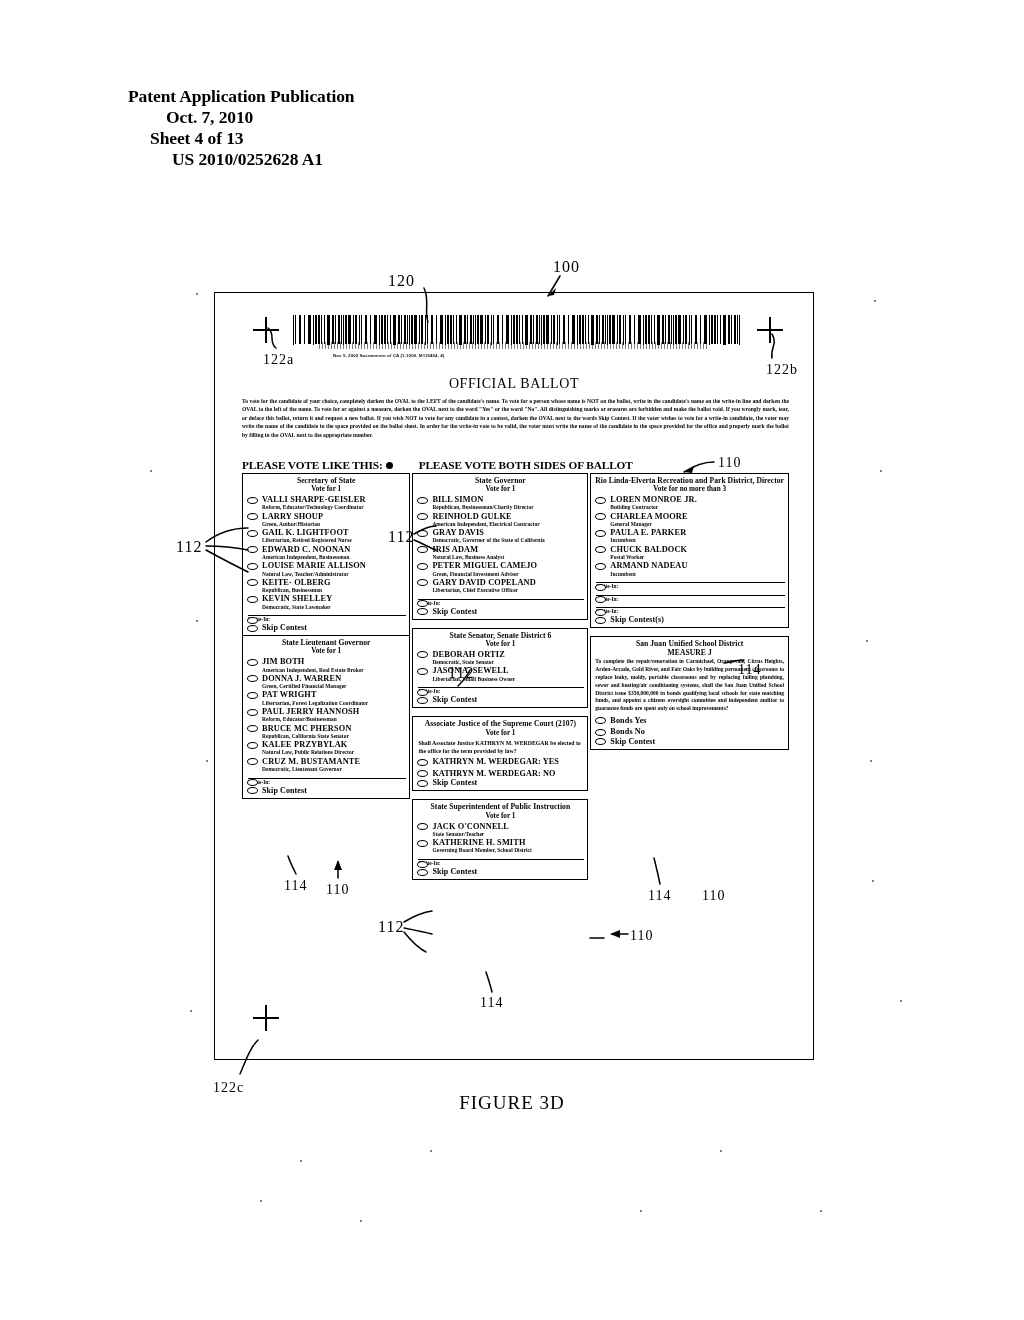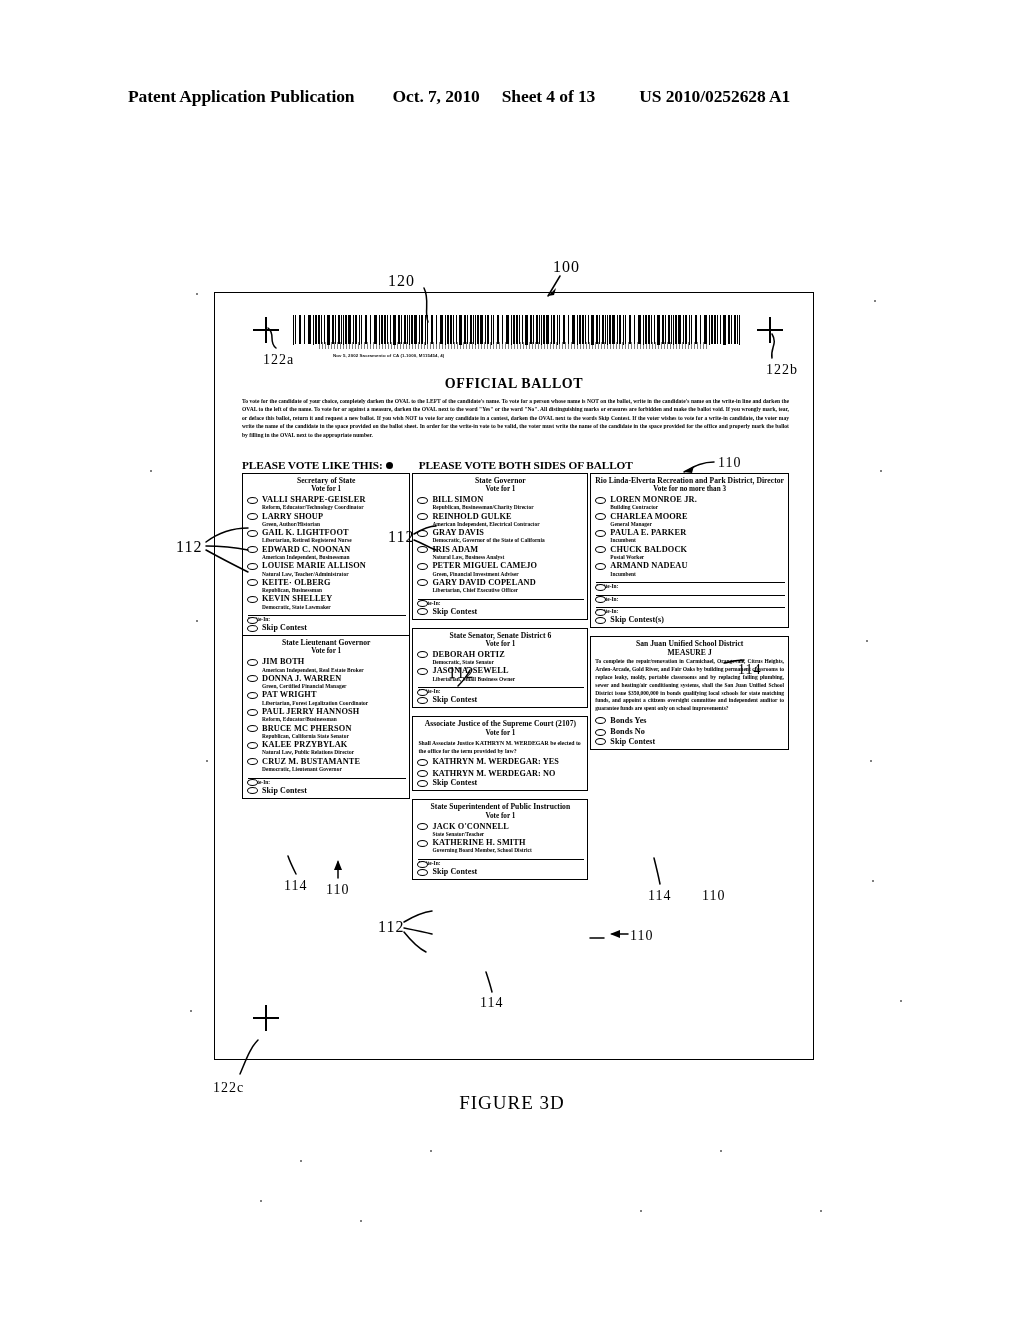--- a/index.html
+++ b/index.html
@@ -22,20 +22,21 @@
     top: 86px;
     left: 128px;
     width: 768px;
     display: flex;
     align-items: flex-start;
     font-family: "Liberation Serif", serif;
     font-weight: bold;
     font-size: 17.5px;
     letter-spacing: -0.1px;
     white-space: nowrap;
+    flex-direction: column;
   }
   #patent-header .ph-title { }
   #patent-header .ph-date  { margin-left: 38px; }
   #patent-header .ph-sheet { margin-left: 22px; }
   #patent-header .ph-num   { margin-left: 44px; font-family: Liberation Serif, serif; }
 
   
   #ballot-frame {
     position: absolute;
     left: 214px;
@@ -101,21 +102,21 @@
     text-align: center;
     font-size: 13.2px;
     font-weight: bold;
     font-family: "Liberation Serif", serif;
   }
   #ballot-official {
     position: absolute;
     left: 0; right: 0; top: 83px;
     text-align: center;
     font-size: 14px;
-    font-weight: bold;
+    font-weight: normal;
     letter-spacing: .6px;
   }
 
   
   #instruction-block {
     position: absolute;
     left: 27px;
     top: 104px;
     width: 547px;
   }

